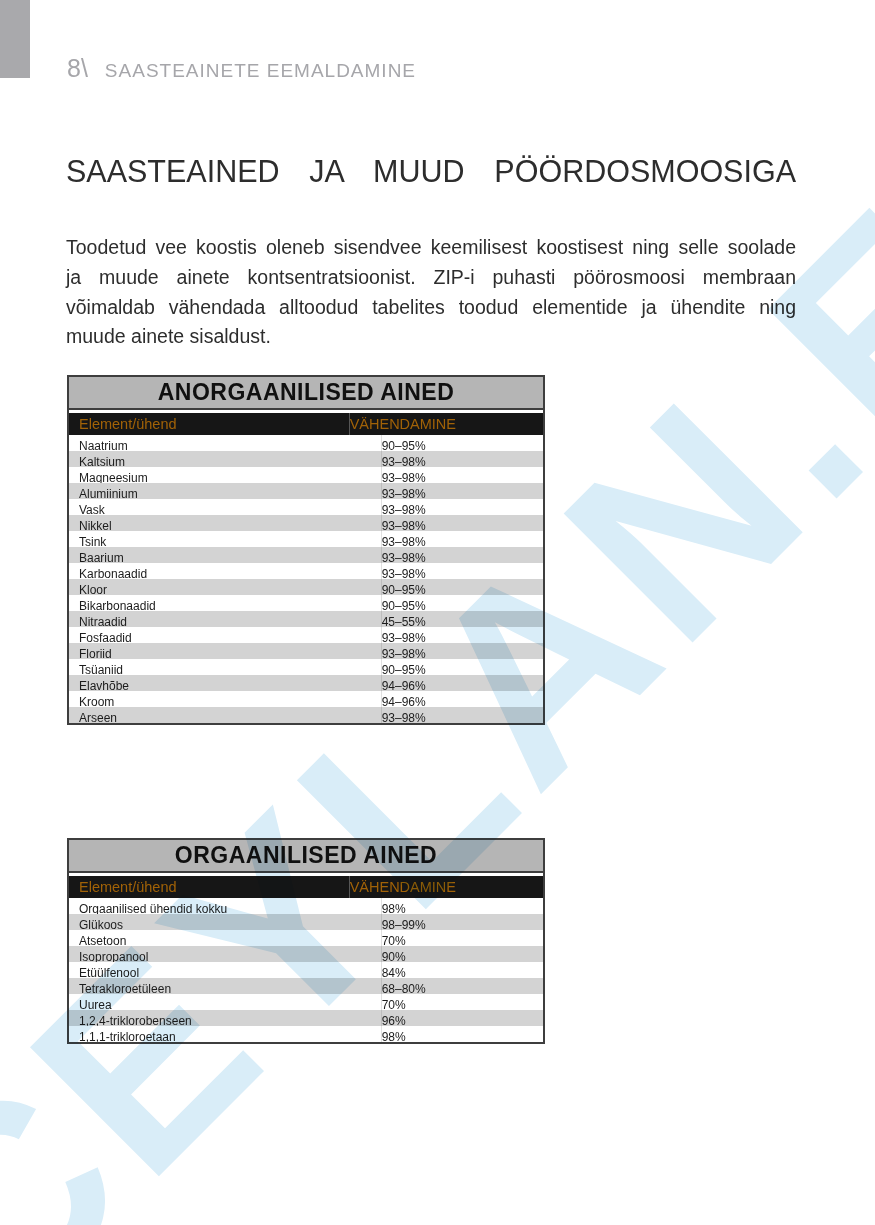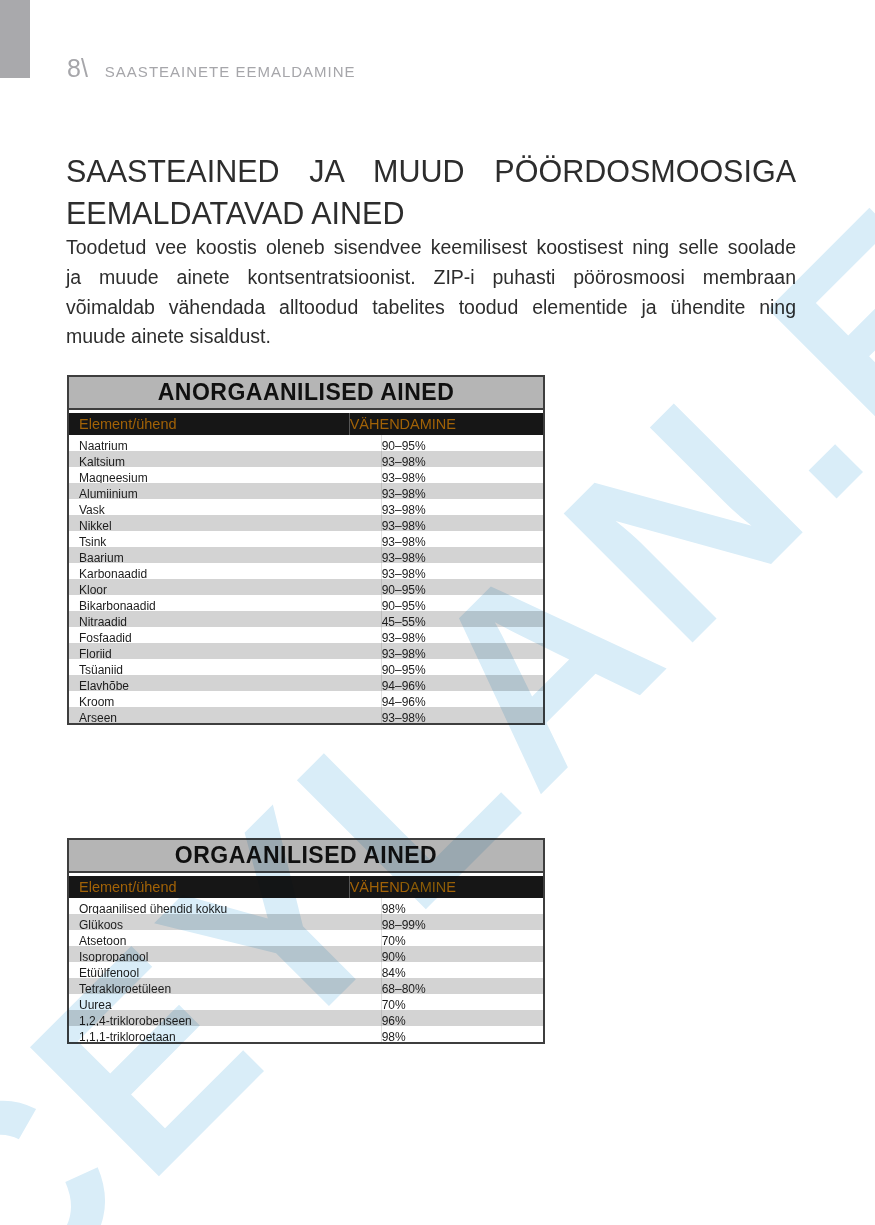--- a/index.html
+++ b/index.html
@@ -5,21 +5,21 @@
   html,body { margin:0; padding:0; background:#ffffff; }
   .page {
     position:relative; width:875px; height:1225px; overflow:hidden;
     background:#ffffff; font-family:"Liberation Sans", sans-serif;
   }
 
   
   .corner-block { position:absolute; left:0; top:0; width:30px; height:78px; background:#a9a9ac; }
   .running-header { position:absolute; left:67px; top:54px; display:flex; align-items:baseline; gap:17px; color:#a6a6aa; }
   .page-num { font-size:25px; }
-  .section-title { font-size:15px; letter-spacing:1px; }
+  .section-title { font-size:19px; letter-spacing:1px; }
 
   
   .doc-title { position:absolute; left:66px; top:150px; width:730px; color:#2d2d2d; font-size:30.5px; line-height:42px; }
   .doc-title .t-just { text-align:justify; text-align-last:justify; }
 
   
   .paragraph { position:absolute; left:66px; top:233px; width:730px; color:#2d2d2d; font-size:19.5px; line-height:29.8px; }
   .p-line.just { text-align:justify; text-align-last:justify; }
 
   
@@ -53,21 +53,20 @@
 
   <div class="corner-block"></div>
 
   <div class="running-header">
     <span class="page-num">8\</span>
     <span class="section-title">SAASTEAINETE EEMALDAMINE</span>
   </div>
 
   <div class="doc-title">
     <div class="t-just">SAASTEAINED JA MUUD PÖÖRDOSMOOSIGA</div>
-    <div>EEMALDATAVAD AINED</div>
   </div>
 
   <div class="paragraph">
     <div class="p-line just">Toodetud vee koostis oleneb sisendvee keemilisest koostisest ning selle soolade</div>
     <div class="p-line just">ja muude ainete kontsentratsioonist. ZIP-i puhasti pöörosmoosi membraan</div>
     <div class="p-line just">võimaldab vähendada alltoodud tabelites toodud elementide ja ühendite ning</div>
     <div class="p-line">muude ainete sisaldust.</div>
   </div>
 
   <div class="table-wrap" id="table-inorganic">

